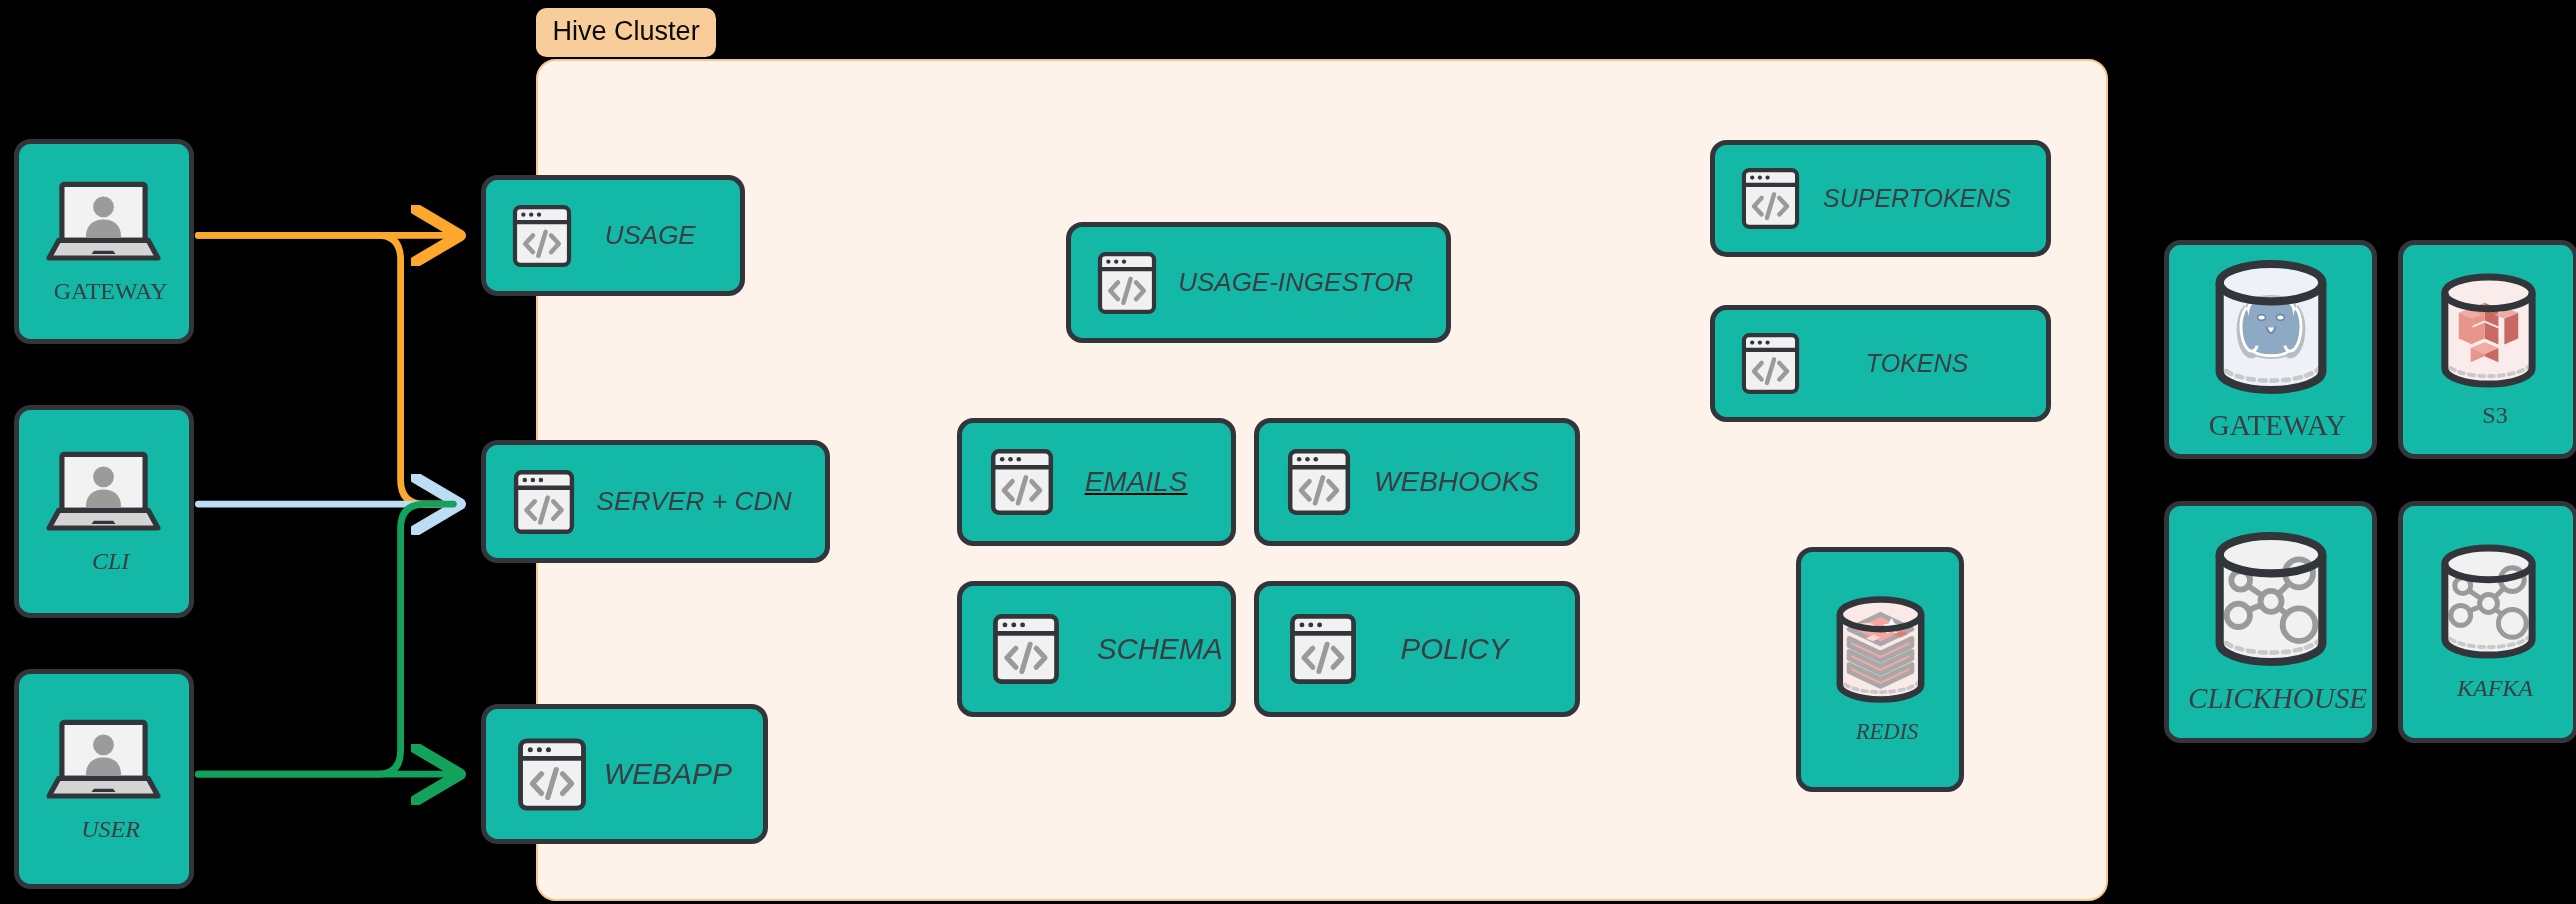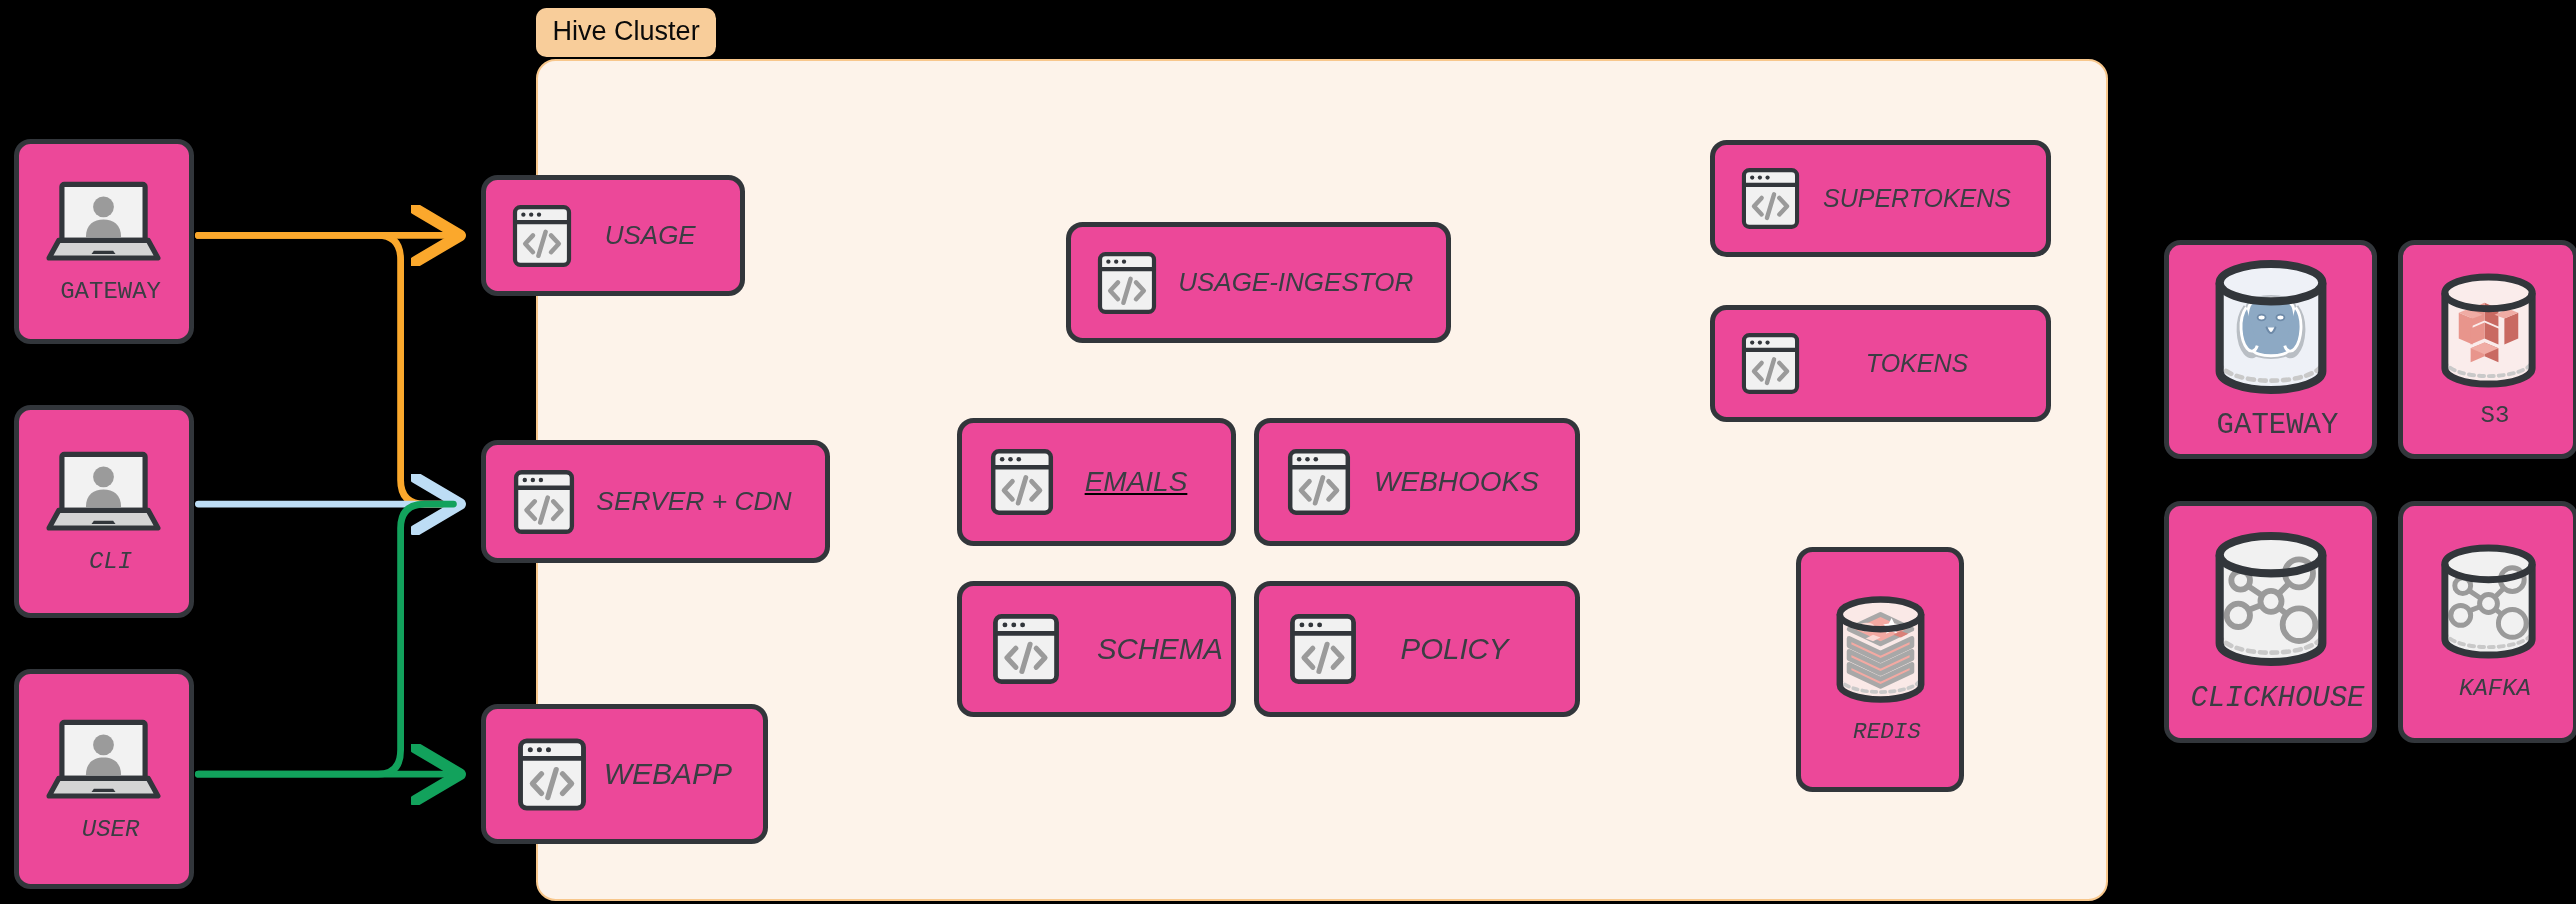--- a/index.html
+++ b/index.html
@@ -32,21 +32,21 @@
     font-size: 27px;
     line-height: 1;
     padding: 10.6px 16.6px 12px 16.6px;
     white-space: nowrap;
     font-family: "Liberation Sans", sans-serif;
   }
 
   
   .node {
     position: absolute;
-    background: #ec4899;
+    background: #14b8a6;
     border: 5.3px solid #32363B;
     border-radius: 16.6px;
     box-sizing: border-box;
     display: flex;
     align-items: center;
     overflow: hidden;
   }
   
   .node.svc {
     flex-direction: row;
@@ -64,21 +64,21 @@
   
   .node.stack {
     flex-direction: column;
     justify-content: center;
   }
   .node.stack .lbl {
     font-style: italic;
     color: #3A3E43;
     white-space: nowrap;
     text-align: center;
-    font-family: Liberation Mono, monospace;
+    font-family: Liberation Serif, serif;
     margin-left: 14px;
   }
   .node.stack .lbl.upright { font-style: normal; }
 
   .ico { display: block; }
 
   
   #wires {
     position: absolute;
     left: 0; top: 0;

